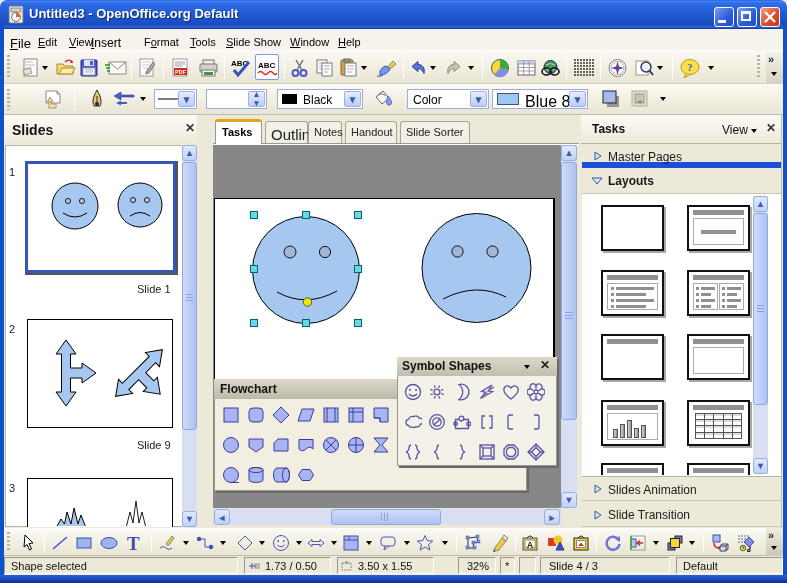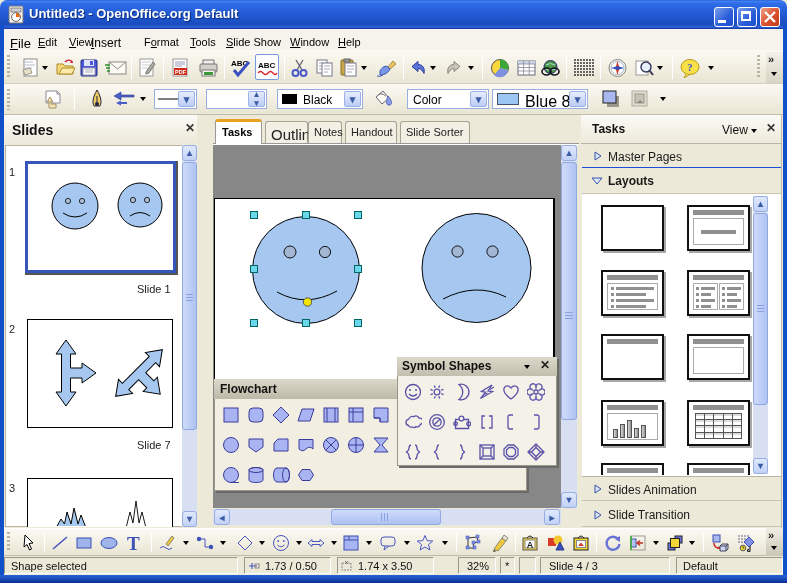--- a/index.html
+++ b/index.html
@@ -323,21 +323,21 @@
 <div class="ab" style="left:137px;top:283px;font-size:11px;color:#222">Slide 1</div>
 <div class="ab" style="left:27px;top:319px;width:146px;height:109px;background:#fff;border:1px solid #000"></div>
 <svg class="ab" style="left:28px;top:320px" width="144" height="107" viewBox="0 0 144 107">
 <g transform="translate(38,53)">
       <path d="M0 -33 L10 -19 L4.5 -19 L4.5 -5 L16 -5 L16 -10 L30 0 L16 10 L16 5 L4.5 5 L4.5 19 L10 19 L0 33 L-10 19 L-4.5 19 L-4.5 -19 L-10 -19 Z" fill="#a6c8f0" stroke="#000"></path>
     </g>
 <g transform="translate(111,53) rotate(45)">
       <path d="M0 -33 L10 -19 L4.5 -19 L4.5 -5 L16 -5 L16 -10 L30 0 L16 10 L16 5 L4.5 5 L4.5 19 L10 19 L0 33 L-10 19 L-4.5 19 L-4.5 -19 L-10 -19 Z" fill="#a6c8f0" stroke="#000"></path>
     </g>
   </svg>
-<div class="ab" style="left:137px;top:439px;font-size:11px;color:#222">Slide 7</div>
+<div class="ab" style="left:137px;top:439px;font-size:11px;color:#222">Slide 9</div>
 <div class="ab" style="left:27px;top:478px;width:146px;height:49px;background:#fff;border:1px solid #000;border-bottom:none"></div>
 <svg class="ab" style="left:28px;top:479px" width="144" height="47" viewBox="0 0 144 47">
 <path d="M28 49 L33 40 L36.5 45 L39 33 L43 45 L46 29 L50 45 L53 36 L58 49" fill="#a6c8f0" stroke="#000"></path>
 <path d="M98 49 L102 33 L105 44 L108 22 L111 44 L114 33 L118 49" fill="#fff" stroke="#000" stroke-width="0.9"></path>
   </svg>
 <div class="ab" style="left:213px;top:143px;width:366px;height:2px;background:#fff;border-top:1px solid #999"></div>
 <div class="ab" style="left:215px;top:119px;width:47px;height:25px;background:#fff;border:1px solid #999;border-bottom:none;border-radius:3px 3px 0 0;border-top:3px solid #e8a020;z-index:3"></div>
 <div class="ab" style="left:222px;top:126px;font-size:11px;font-weight:bold;z-index:4">Tasks</div>
 <div class="ab" style="left:265px;top:121px;width:43px;height:22px;background:#f2efe4;border:1px solid #a8a494;border-bottom:none;border-radius:3px 3px 0 0"></div>
 <div class="ab" style="left:271px;top:126px;font-size:15px;color:#222">Outline</div>
@@ -532,21 +532,21 @@
     <div class="chev" style="left:0;right:0;top:2px;font-size:10px">▸</div>
   </div>
 <div class="sb-thumbh" style="left:331px;top:509px;width:110px;height:16px"></div>
 <div class="ab" style="left:381px;top:513px;width:8px;height:8px;background:repeating-linear-gradient(90deg,#8aa2e2 0 1px,transparent 1px 3px)"></div>
 <div class="ab" style="left:581px;top:115px;width:202px;height:30px;background:linear-gradient(180deg,#fbfaf6,#ece9d8)"></div>
 <div class="ab" style="left:592px;top:122px;font-size:12px;font-weight:bold;color:#111">Tasks</div>
 <div class="ab" style="left:722px;top:123px;font-size:12px;color:#111">View</div>
 <div class="dd" style="left:751px;top:129px"></div>
 <div class="ab" style="left:766px;top:121px;font-size:12px;font-weight:bold;color:#333">✕</div>
 <div class="ab" style="left:581px;top:143px;width:202px;height:1px;background:#b8b4a4"></div>
-<div class="sec-row" style="left:582px;top:144px;width:200px;height:24px;border-bottom:1px solid #1d4ed8">
+<div class="sec-row" style="left:582px;top:144px;width:200px;height:24px;border-bottom:6px solid #1d4ed8">
     <span style="position:absolute;left:26px;top:6px">Master Pages</span>
   </div>
 <svg class="ab" style="left:593px;top:151px" width="10" height="10" viewBox="0 0 10 10">
     <path d="M2 1 L8 5 L2 9 Z" fill="#dce4f8" stroke="#3655a8"></path>
   </svg>
 <div class="sec-row" style="left:582px;top:169px;width:200px;height:24px">
     <span style="position:absolute;left:26px;top:5px;font-weight:bold">Layouts</span>
   </div>
 <svg class="ab" style="left:591px;top:176px" width="12" height="10" viewBox="0 0 12 10">
     <path d="M1 2 L11 2 L6 8 Z" fill="#dce4f8" stroke="#3655a8"></path>
@@ -781,21 +781,21 @@
     <span style="position:absolute;left:6px;top:2px;white-space:nowrap">Shape selected</span>
   </div>
 <div class="ab" style="left:244px;top:557px;width:87px;height:17px;border:1px solid;border-color:#9a968a #fff #fff #9a968a;font-size:11px;color:#111">
     <span style="position:absolute;left:20px;top:2px;white-space:nowrap">1.73 / 0.50</span>
   </div>
 <svg class="ab" style="left:248px;top:561px" width="12" height="10" viewBox="0 0 12 10">
     <path d="M1 5 h8 M4 2 v6" stroke="#3c50c0"></path>
     <rect x="7" y="3" width="4" height="4" fill="none" stroke="#888"></rect>
   </svg>
 <div class="ab" style="left:337px;top:557px;width:97px;height:17px;border:1px solid;border-color:#9a968a #fff #fff #9a968a;font-size:11px;color:#111">
-    <span style="position:absolute;left:20px;top:2px;white-space:nowrap">1.74 x 3.50</span>
+    <span style="position:absolute;left:20px;top:2px;white-space:nowrap">3.50 x 1.55</span>
   </div>
 <svg class="ab" style="left:341px;top:561px" width="12" height="10" viewBox="0 0 12 10">
     <rect x="1" y="2" width="9" height="7" fill="none" stroke="#888" stroke-dasharray="2 1"></rect>
     <path d="M4 0 l3 3 m0 -3 l-3 3" stroke="#555" stroke-width=".7"></path>
   </svg>
 <div class="ab" style="left:458px;top:557px;width:38px;height:17px;border:1px solid;border-color:#9a968a #fff #fff #9a968a;font-size:11px;color:#111">
     <span style="position:absolute;left:8px;top:2px;white-space:nowrap">32%</span>
   </div>
 <div class="ab" style="left:500px;top:557px;width:15px;height:17px;border:1px solid;border-color:#9a968a #fff #fff #9a968a;font-size:11px;color:#111">
     <span style="position:absolute;left:4px;top:2px;white-space:nowrap">*</span>

